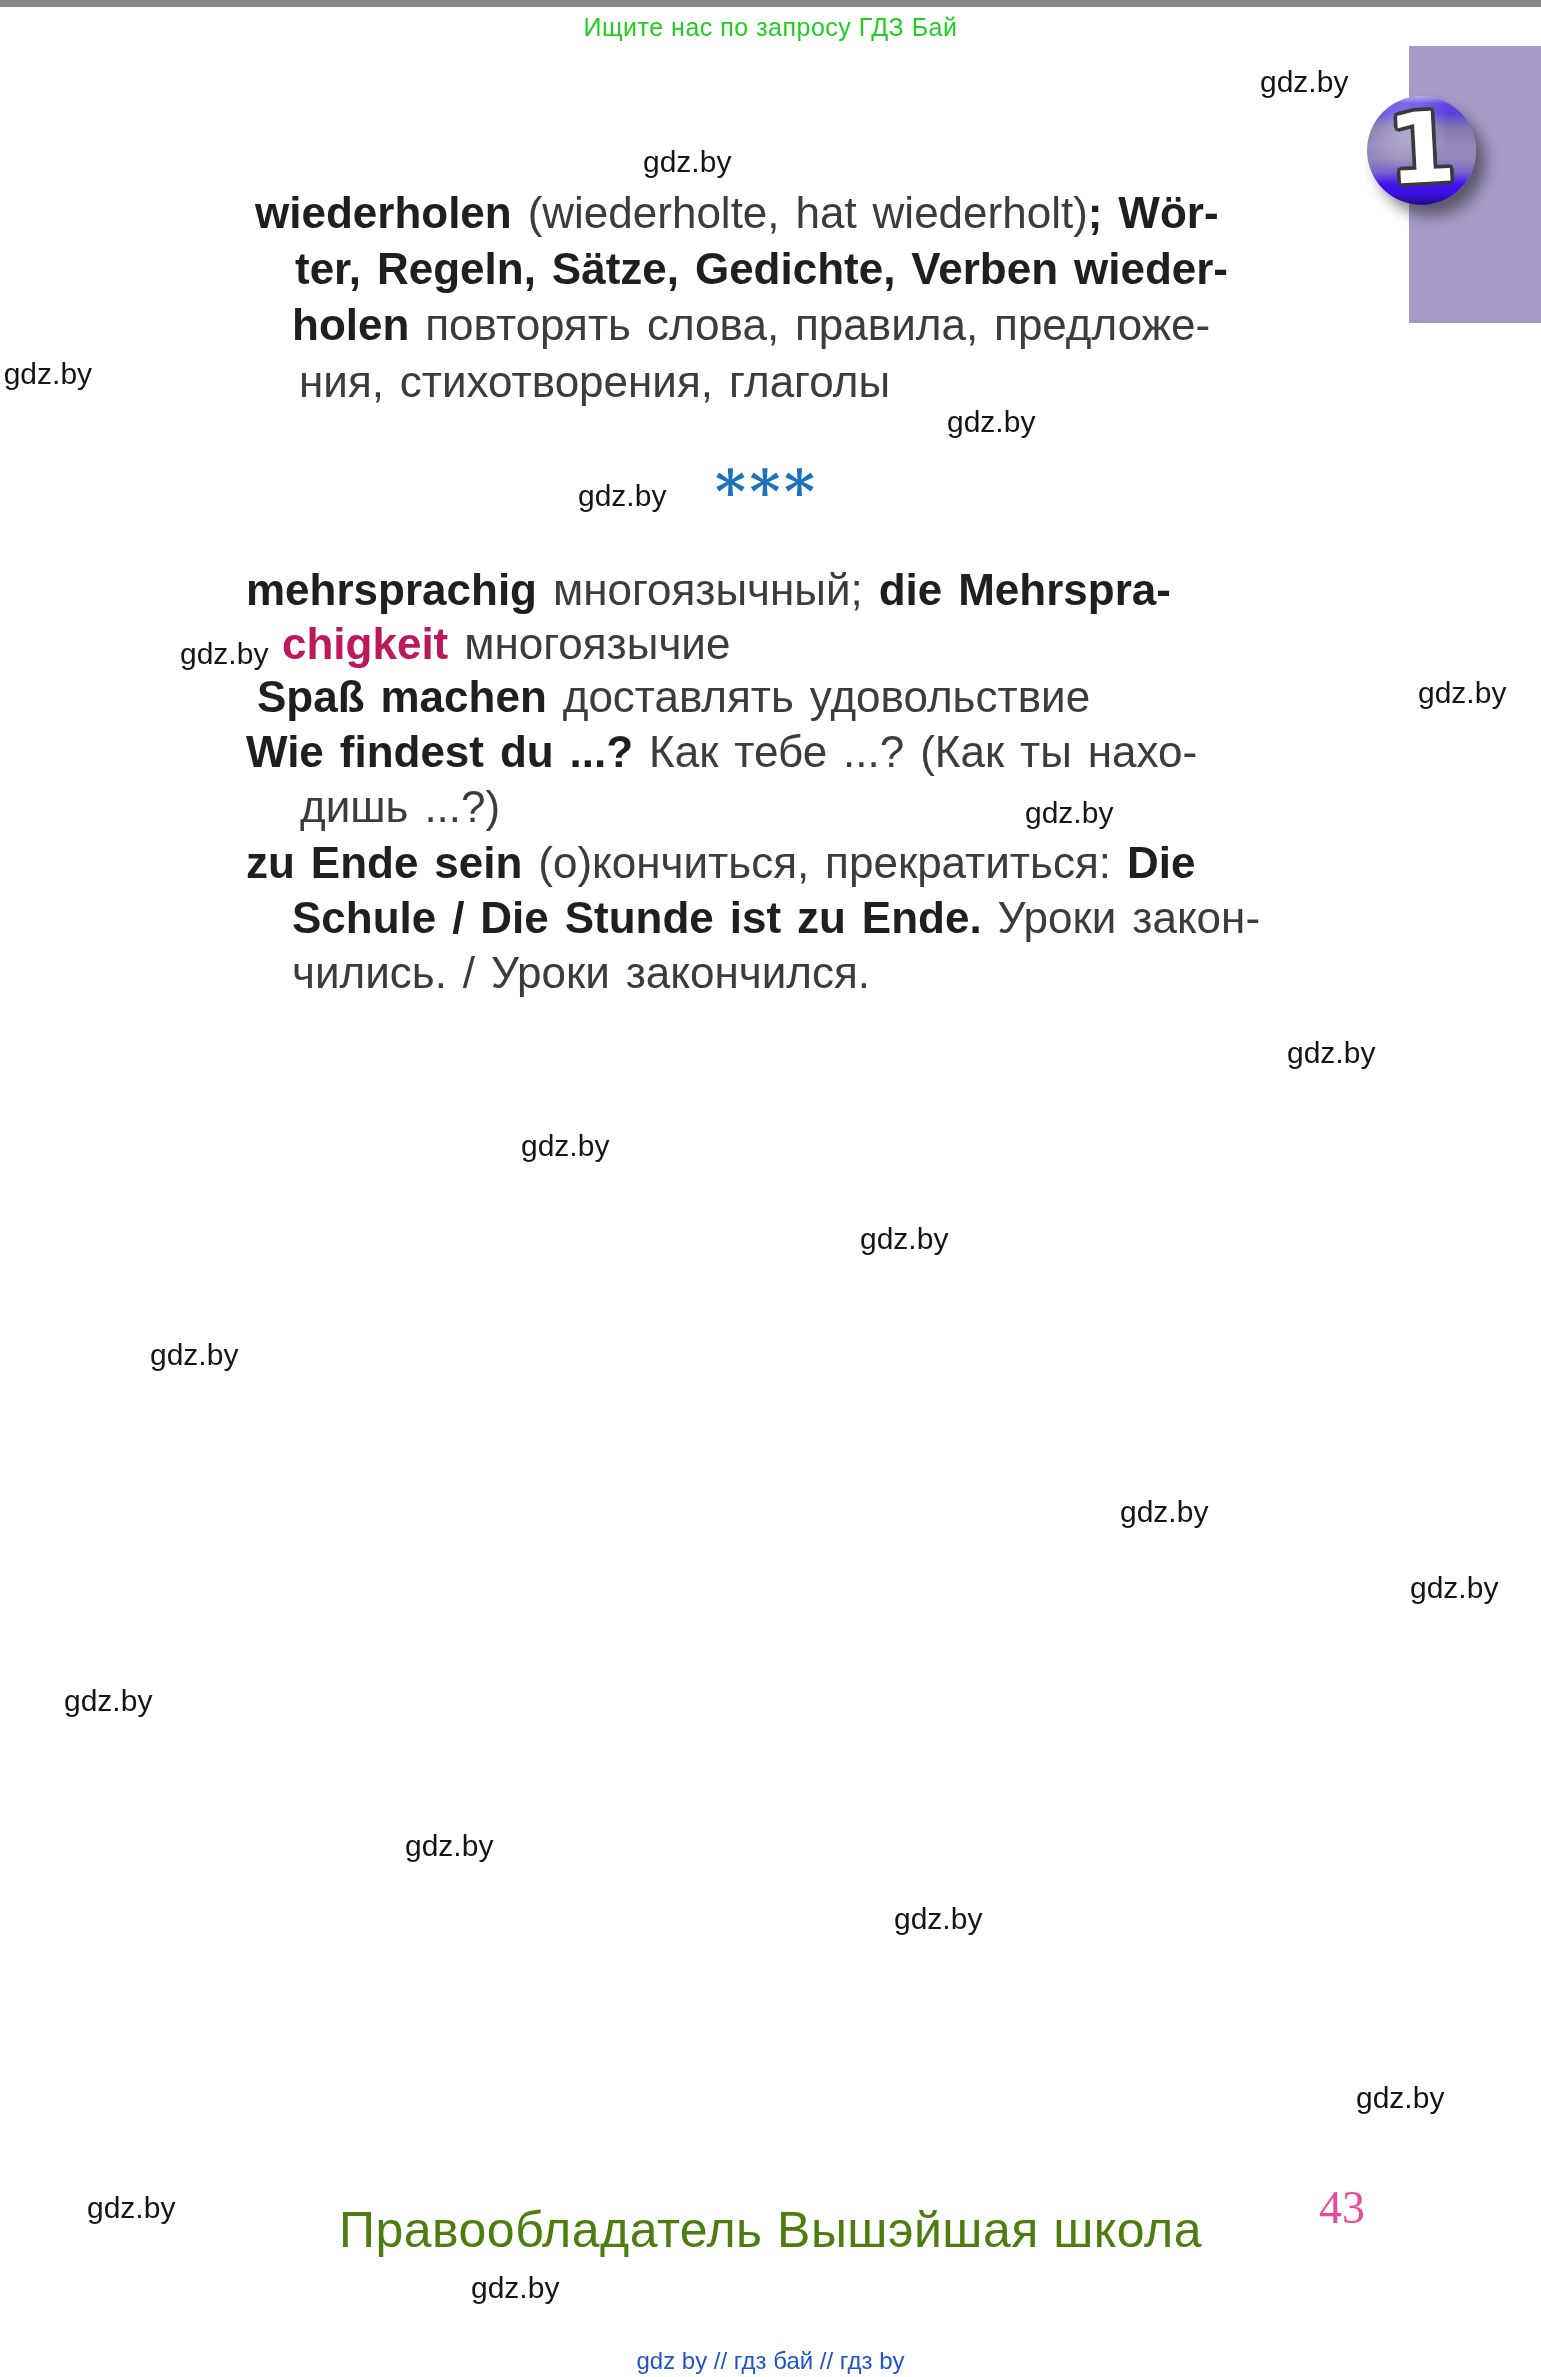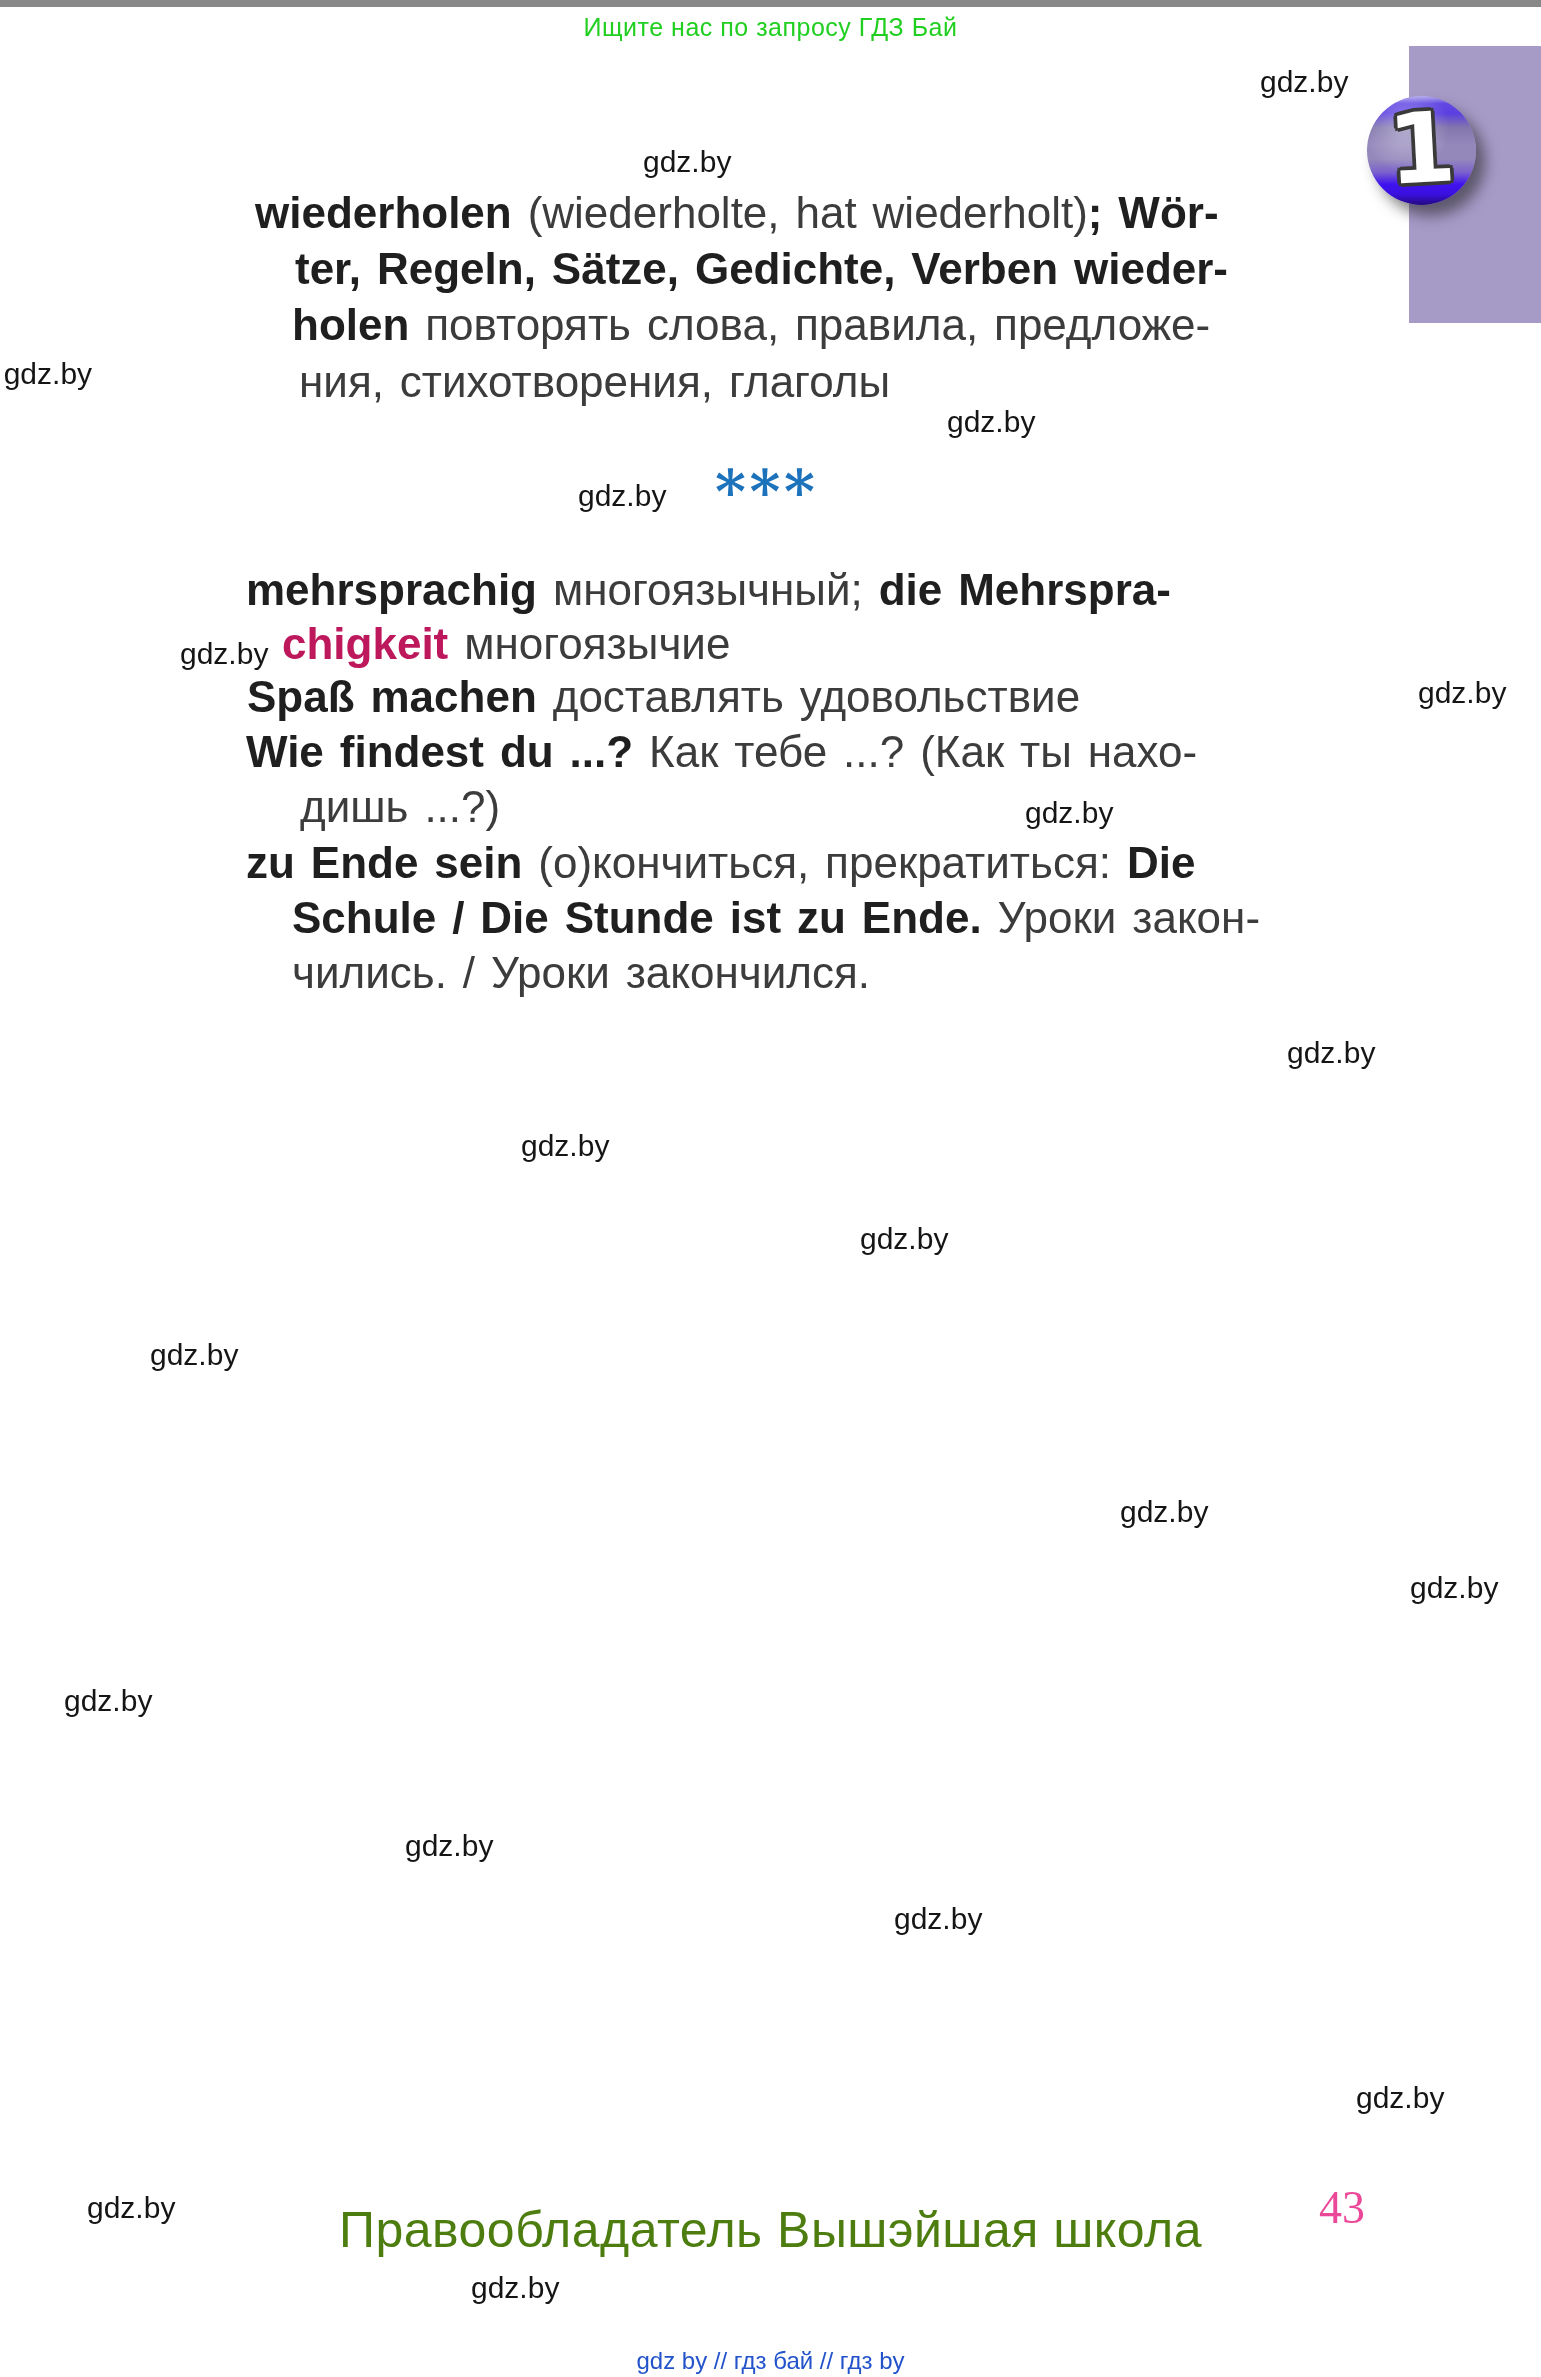--- a/index.html
+++ b/index.html
@@ -66,21 +66,21 @@
     <span class="one">1</span>
   </div>
 
   <div id="dict">
       <div class="dline" style="left: 255px; top: 184px; color: rgb(60, 60, 60);"><b style="color: rgb(31, 31, 31);">wiederholen </b><span>(wiederholte, hat wiederholt)</span><b style="color: rgb(31, 31, 31);">; Wör-</b></div>
       <div class="dline" style="left: 295px; top: 240px; color: rgb(60, 60, 60);"><b style="color: rgb(31, 31, 31);">ter, Regeln, Sätze, Gedichte, Verben wieder-</b></div>
       <div class="dline" style="left: 292px; top: 296px; color: rgb(60, 60, 60);"><b style="color: rgb(31, 31, 31);">holen </b><span>повторять слова, правила, предложе-</span></div>
       <div class="dline" style="left: 299px; top: 353px; color: rgb(60, 60, 60);"><span>ния, стихотворения, глаголы</span></div>
       <div class="dline" style="left: 246px; top: 561px; color: rgb(60, 60, 60);"><b style="color: rgb(31, 31, 31);">mehrsprachig </b><span>многоязычный; </span><b style="color: rgb(31, 31, 31);">die Mehrspra-</b></div>
       <div class="dline" style="left: 282px; top: 615px; color: rgb(60, 60, 60);"><b style="color: #be185d;">chigkeit </b><span>многоязычие</span></div>
-      <div class="dline" style="left: 247px; top: 668px; color: rgb(60, 60, 60);"><b style="color: rgb(31, 31, 31);">Spaß machen </b><span>доставлять удовольствие</span></div>
+      <div class="dline" style="left: 257px; top: 668px; color: rgb(60, 60, 60);"><b style="color: rgb(31, 31, 31);">Spaß machen </b><span>доставлять удовольствие</span></div>
       <div class="dline" style="left: 246px; top: 723px; color: rgb(60, 60, 60);"><b style="color: rgb(31, 31, 31);">Wie findest du ...? </b><span>Как тебе ...? (Как ты нахо-</span></div>
       <div class="dline" style="left: 300px; top: 778px; color: rgb(60, 60, 60);"><span>дишь ...?)</span></div>
       <div class="dline" style="left: 246px; top: 834px; color: rgb(60, 60, 60);"><b style="color: rgb(31, 31, 31);">zu Ende sein </b><span>(о)кончиться, прекратиться: </span><b style="color: rgb(31, 31, 31);">Die</b></div>
       <div class="dline" style="left: 292px; top: 889px; color: rgb(60, 60, 60);"><b style="color: rgb(31, 31, 31);">Schule / Die Stunde ist zu Ende. </b><span>Уроки закон-</span></div>
       <div class="dline" style="left: 292px; top: 944px; color: rgb(60, 60, 60);"><span>чились. / Уроки закончился.</span></div>
     </div>
 
   <div class="stars" style="color: rgb(29, 115, 187);">***</div>
 
   <div id="watermarks">

